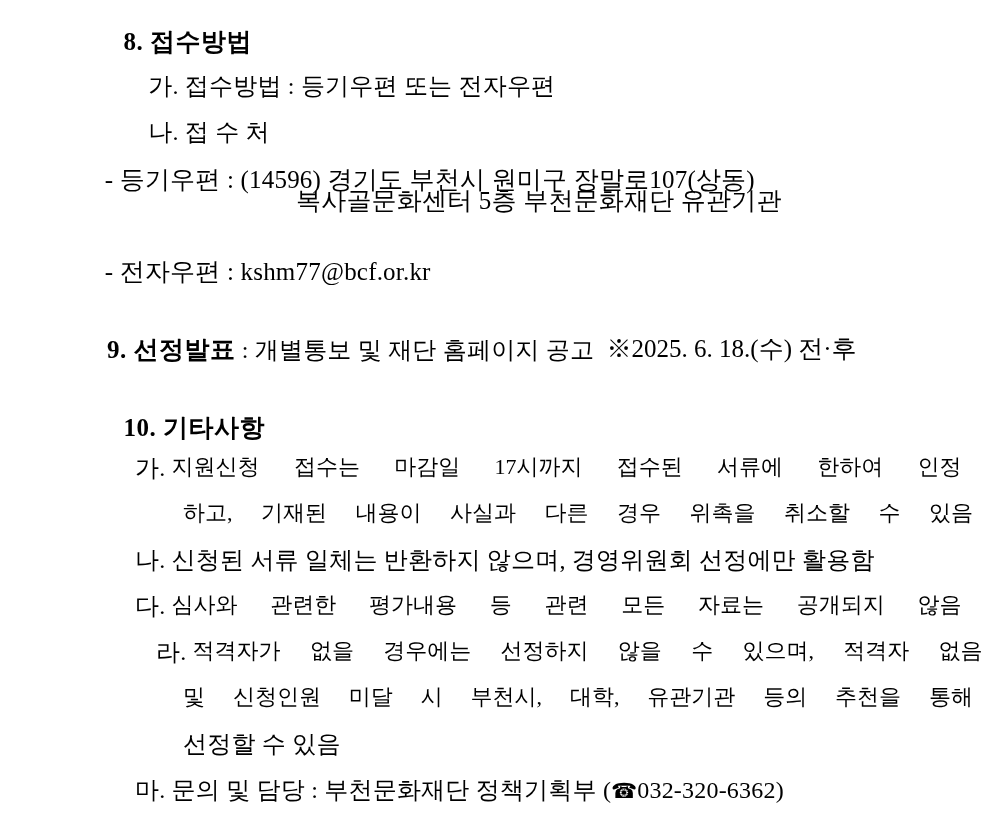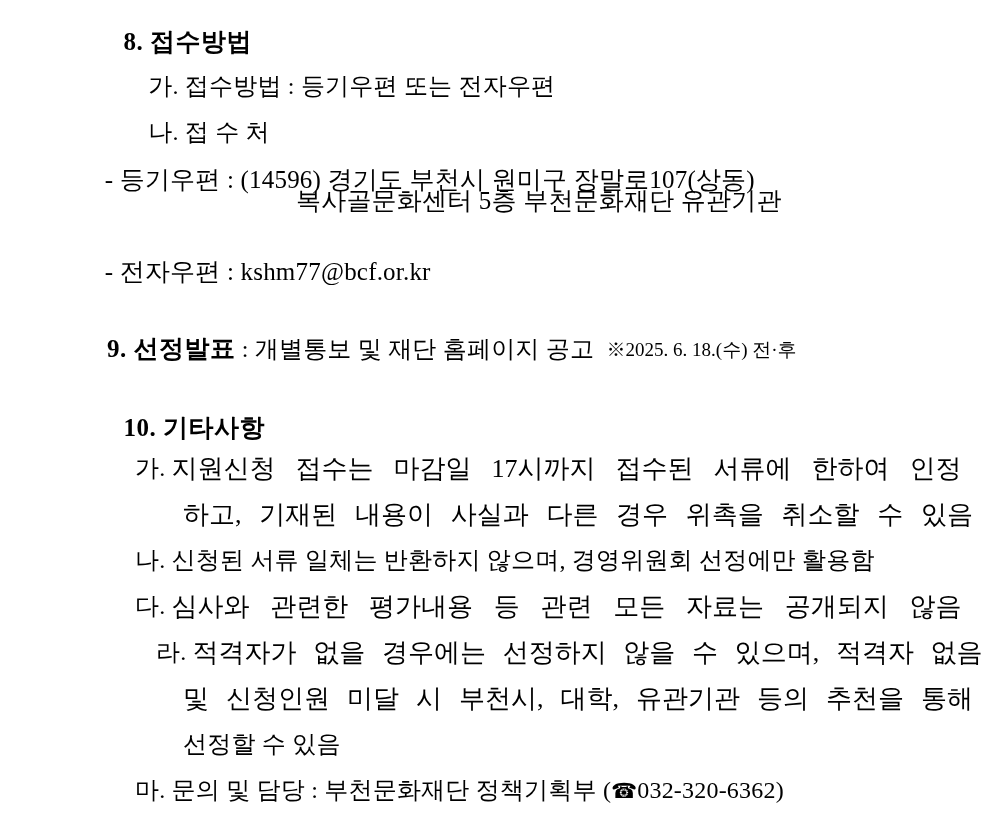--- a/index.html
+++ b/index.html
@@ -52,25 +52,25 @@
   .indent-2 { padding-left: 55px; }
   .indent-4 { padding-left: 285px; }
   .indent-hang { padding-left: 148px; }
   .indent-head { padding-left: 72px; }
 
   .justify-row {
     display: block;
     width: 820px;
     text-align: justify;
     text-align-last: justify;
-    font-size: 26px;
+    font-size: 22px;
   }
 
   .inline-note {
-    font-size: 19px;
+    font-size: 25px;
     vertical-align: 1px;
     letter-spacing: 0px;
   }
 
   .phone-glyph {
     font-family: "DejaVu Sans", sans-serif;
     font-size: 21px;
   }
 </style>
 </head>

